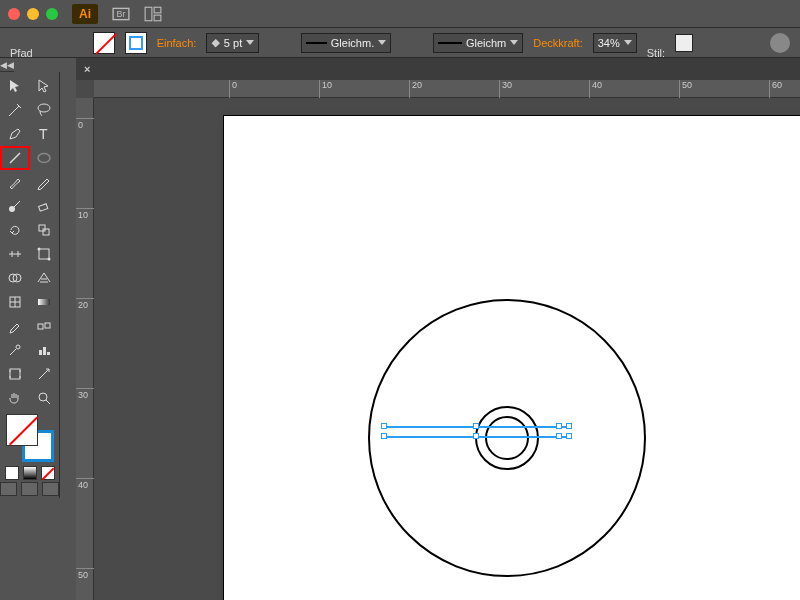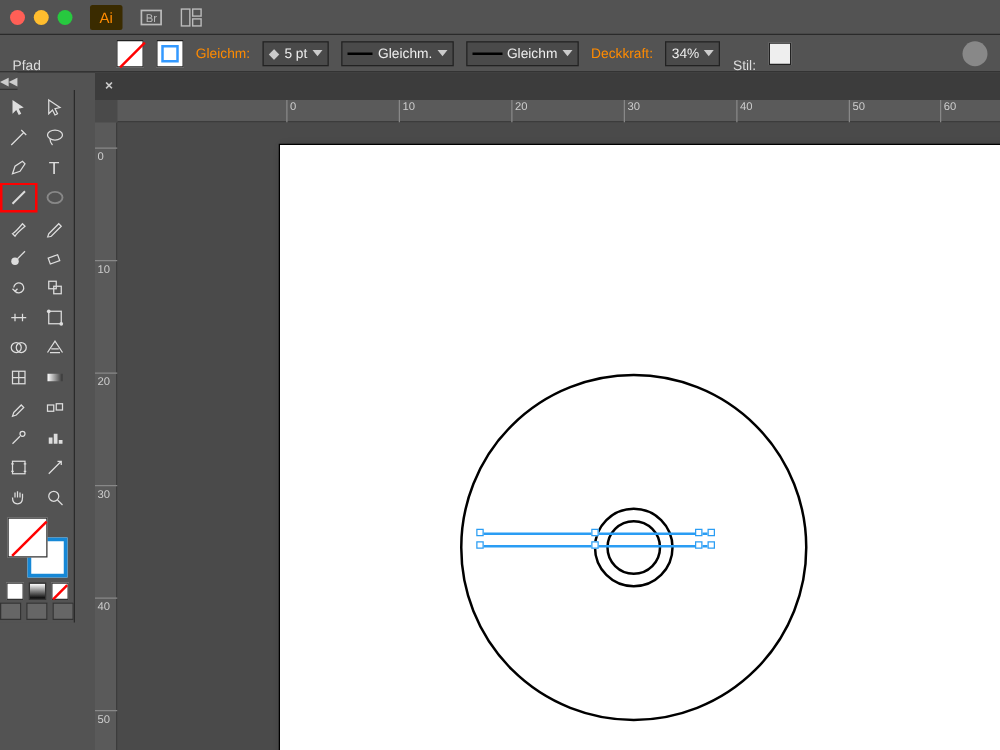--- a/index.html
+++ b/index.html
@@ -1,32 +1,32 @@
 <!DOCTYPE html>
 <html><head>
 <meta charset="utf-8">
 <style>
   * { margin:0; padding:0; box-sizing:border-box; font-family:"Helvetica Neue",Arial,sans-serif; }
   body { background:#535353; width:800px; height:600px; overflow:hidden; position:relative; }
   .titlebar { height:28px; background:#535353; display:flex; align-items:center; padding:0 8px; gap:8px; border-bottom:1px solid #2a2a2a; }
   .traffic { display:flex; gap:7px; }
   .dot { width:12px; height:12px; border-radius:50%; }
   .dot.red { background:#ff5f56; } .dot.ylw { background:#ffbd2e; } .dot.grn { background:#27c93f; }
-  .ai-badge { width:26px; height:20px; background:#3a2b00; color:#ff8b00; font-weight:normal; font-size:12px; display:flex; align-items:center; justify-content:center; border-radius:2px; margin-left:6px; }
+  .ai-badge { width:26px; height:20px; background:#3a2b00; color:#ff8b00; font-weight:bold; font-size:12px; display:flex; align-items:center; justify-content:center; border-radius:2px; margin-left:6px; }
   .hdr-ic { width:18px; height:18px; display:flex; align-items:center; justify-content:center; color:#bbb; margin-left:6px; }
   .control-bar { height:30px; background:#535353; display:flex; align-items:center; padding:0 10px; gap:10px; font-size:11px; color:#ddd; border-bottom:1px solid #2a2a2a; }
   .cb-label { color:#ddd;margin-top:20px; }
   .cb-orange { color:#ff8b00; }
   .swatch { width:22px; height:22px; border:1px solid #222; position:relative; background:#fff; }
   .swatch.noFill::after{content:"";position:absolute;left:-2px;top:50%;width:140%;height:2px;background:red;transform:rotate(-45deg);}
   .swatch.strokeBox{background:#fff;}
   .swatch.strokeBox::after{content:"";position:absolute;inset:3px;border:2px solid #3399ff;}
   .dd { background:#4a4a4a; border:1px solid #222; height:20px; display:flex; align-items:center; padding:0 4px; gap:4px; color:#eee; }
   .dd .arr{width:0;height:0;border-left:4px solid transparent;border-right:4px solid transparent;border-top:5px solid #ccc;}
-  .dd.stroke-vis{width:90px;}
+  .dd.stroke-vis{width:90px;margin-left:32px;}
   .dd.stroke-vis .line-prev{flex:1;height:2px;background:#000;}
   .stil-sw{width:18px;height:18px;background:#eee;border:1px solid #222;}
   .cloud-ic{width:20px;height:20px;border-radius:50%;background:#888;margin-left:auto;}
   .collapse-strip{position:absolute;left:0;top:58px;width:14px;height:14px;background:#535353;color:#ccc;font-size:9px;display:flex;align-items:center;justify-content:center;border-bottom:1px solid #333;}
   .toolbox { position:absolute; left:0; top:72px; width:60px; background:#535353; border-right:1px solid #2a2a2a; padding-top:2px; }
   .trow { display:flex; }
   .tool { width:30px; height:24px; display:flex; align-items:center; justify-content:center; color:#ddd; position:relative; }
   .tool svg { width:16px; height:16px; }
   .tool.sel { box-shadow:inset 0 0 0 2px red; }
   .fill-stroke { width:48px; height:48px; position:relative; margin:4px auto; }
@@ -79,21 +79,21 @@
         <rect x="9" y="9" width="6" height="5" fill="none" stroke="#bbb"></rect>
       </svg>
     </div>
 </div>
 
 <div class="control-bar">
   <span class="cb-label">Pfad</span>
   <div style="width:40px"></div>
   <div class="swatch noFill"></div>
   <div class="swatch strokeBox"></div>
-  <span class="cb-orange">Gleichm:</span>
+  <span class="cb-orange">Einfach:</span>
   <div class="dd">
       <span style="color:#ccc">◆</span>
       <span>5 pt</span>
       <span class="arr"></span>
     </div>
   <div class="dd stroke-vis">
       <div class="line-prev"></div>
       <span>Gleichm.</span>
       <span class="arr"></span>
     </div>
@@ -324,21 +324,21 @@
   <div class="doc-tab">
     <span class="x">×</span>
   </div>
   <div class="ruler-h" id="rulerH">
       <div class="tick" style="left: 135px;">0</div>
       <div class="tick" style="left: 225px;">10</div>
       <div class="tick" style="left: 315px;">20</div>
       <div class="tick" style="left: 405px;">30</div>
       <div class="tick" style="left: 495px;">40</div>
       <div class="tick" style="left: 585px;">50</div>
-      <div class="tick" style="left: 658px;">60</div>
+      <div class="tick" style="left: 675px;">60</div>
     </div>
   <div class="ruler-v" id="rulerV">
       <div class="tick" style="top: 20px;">0</div>
       <div class="tick" style="top: 110px;">10</div>
       <div class="tick" style="top: 200px;">20</div>
       <div class="tick" style="top: 290px;">30</div>
       <div class="tick" style="top: 380px;">40</div>
       <div class="tick" style="top: 470px;">50</div>
     </div>
   <div class="canvas-wrap">

